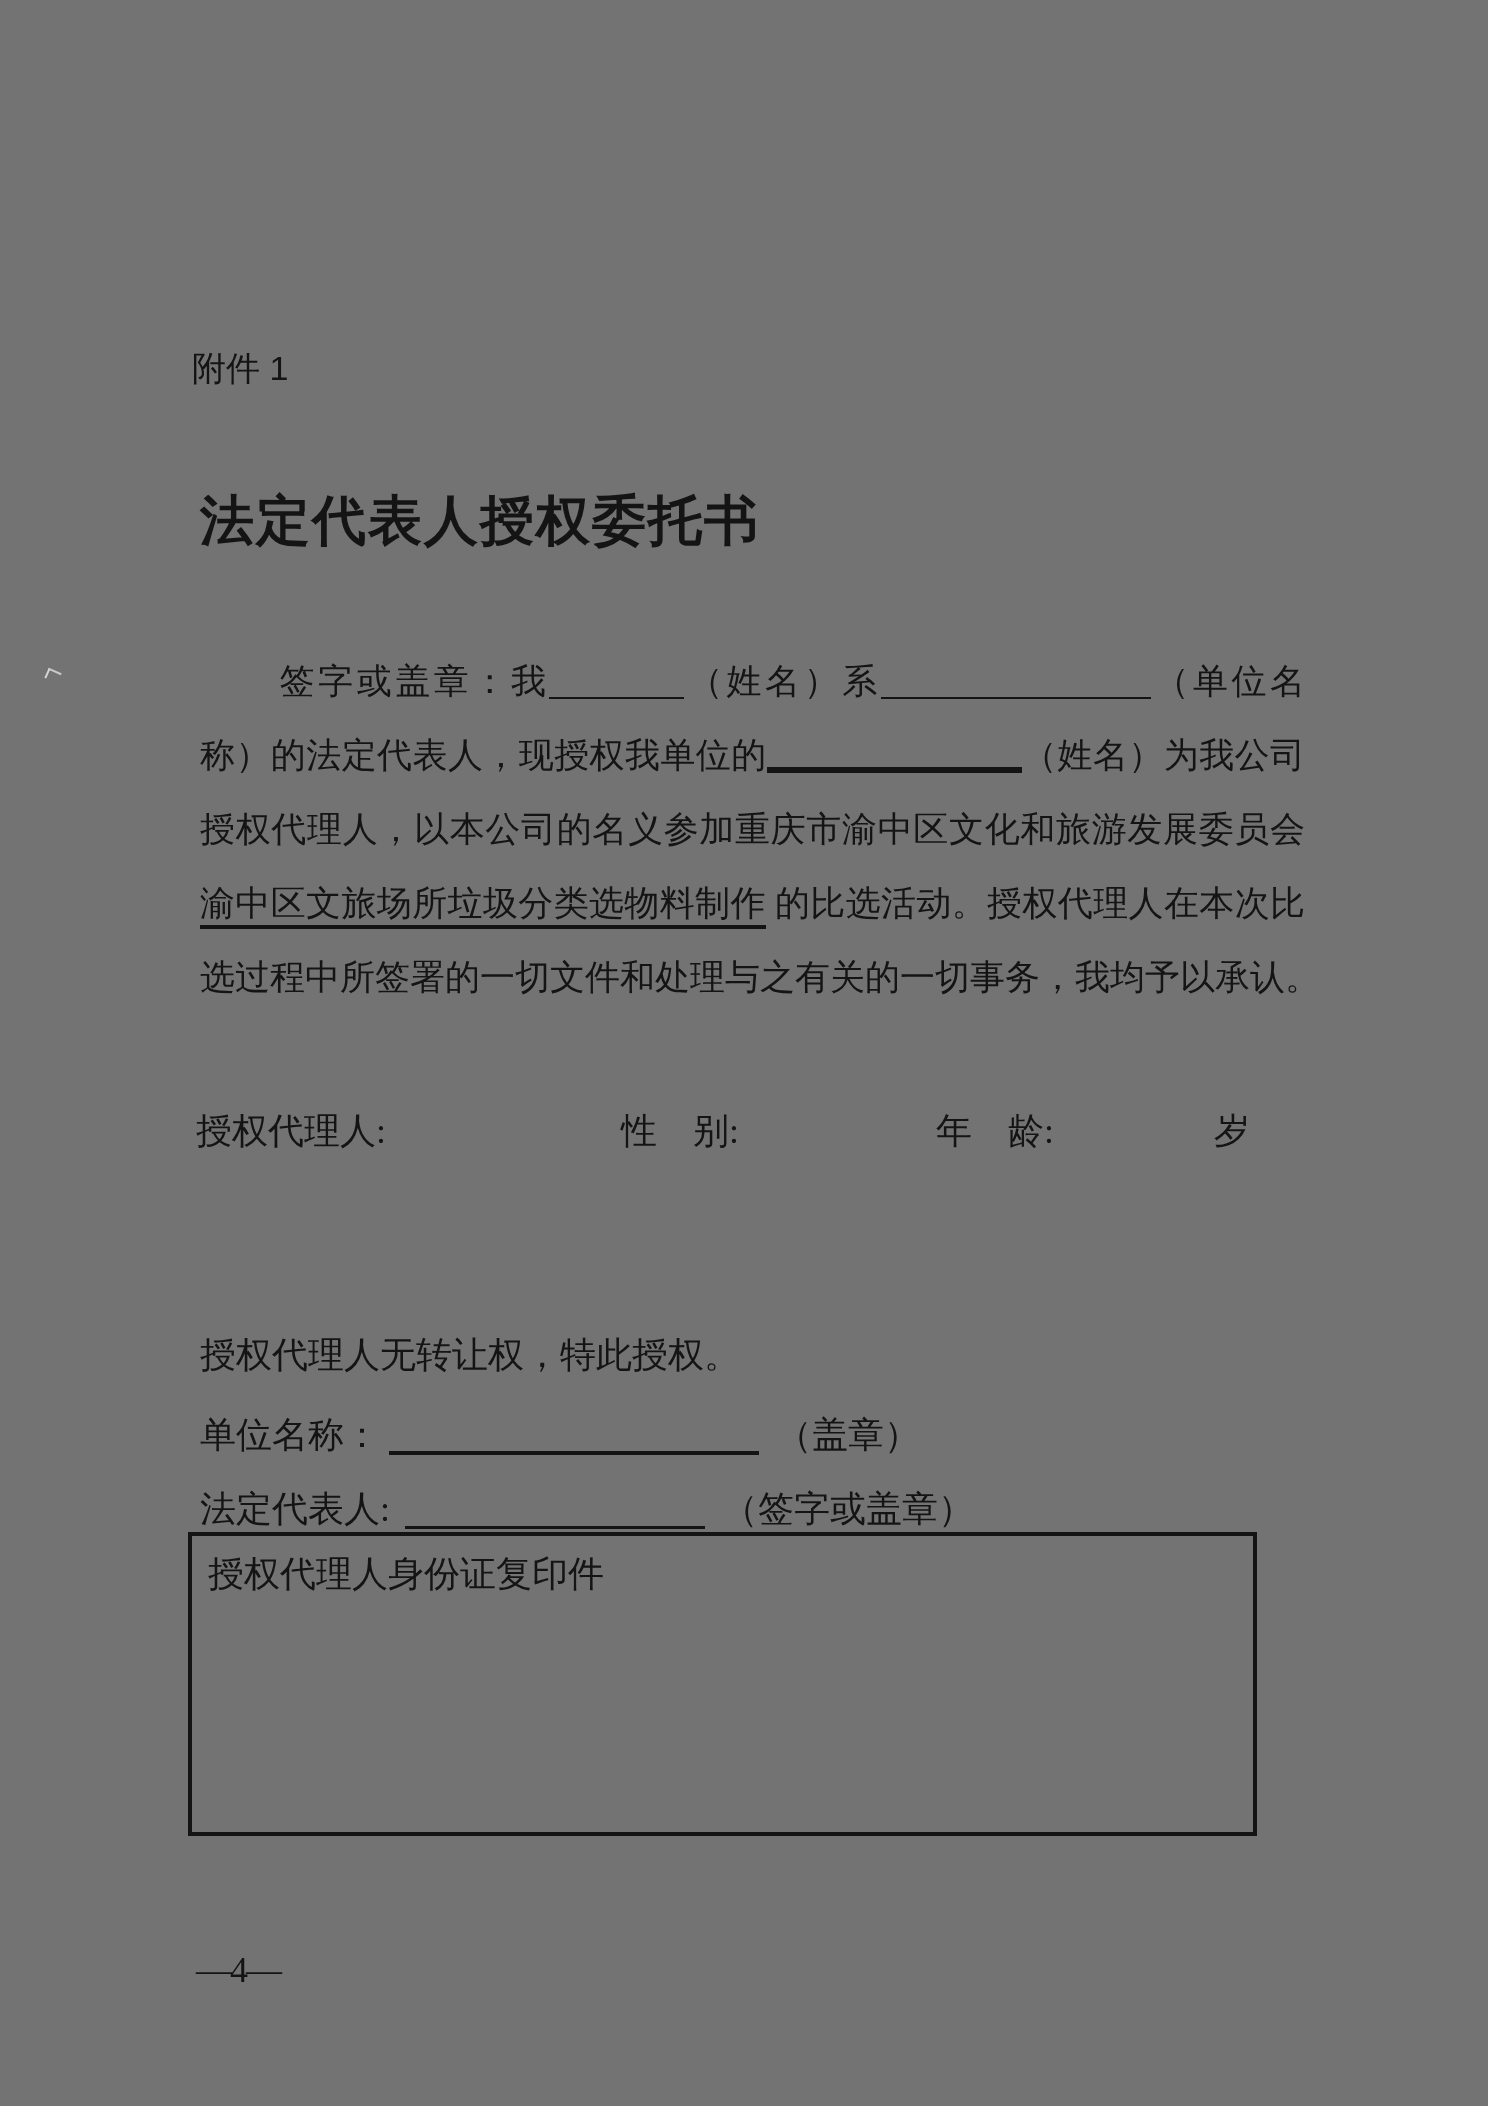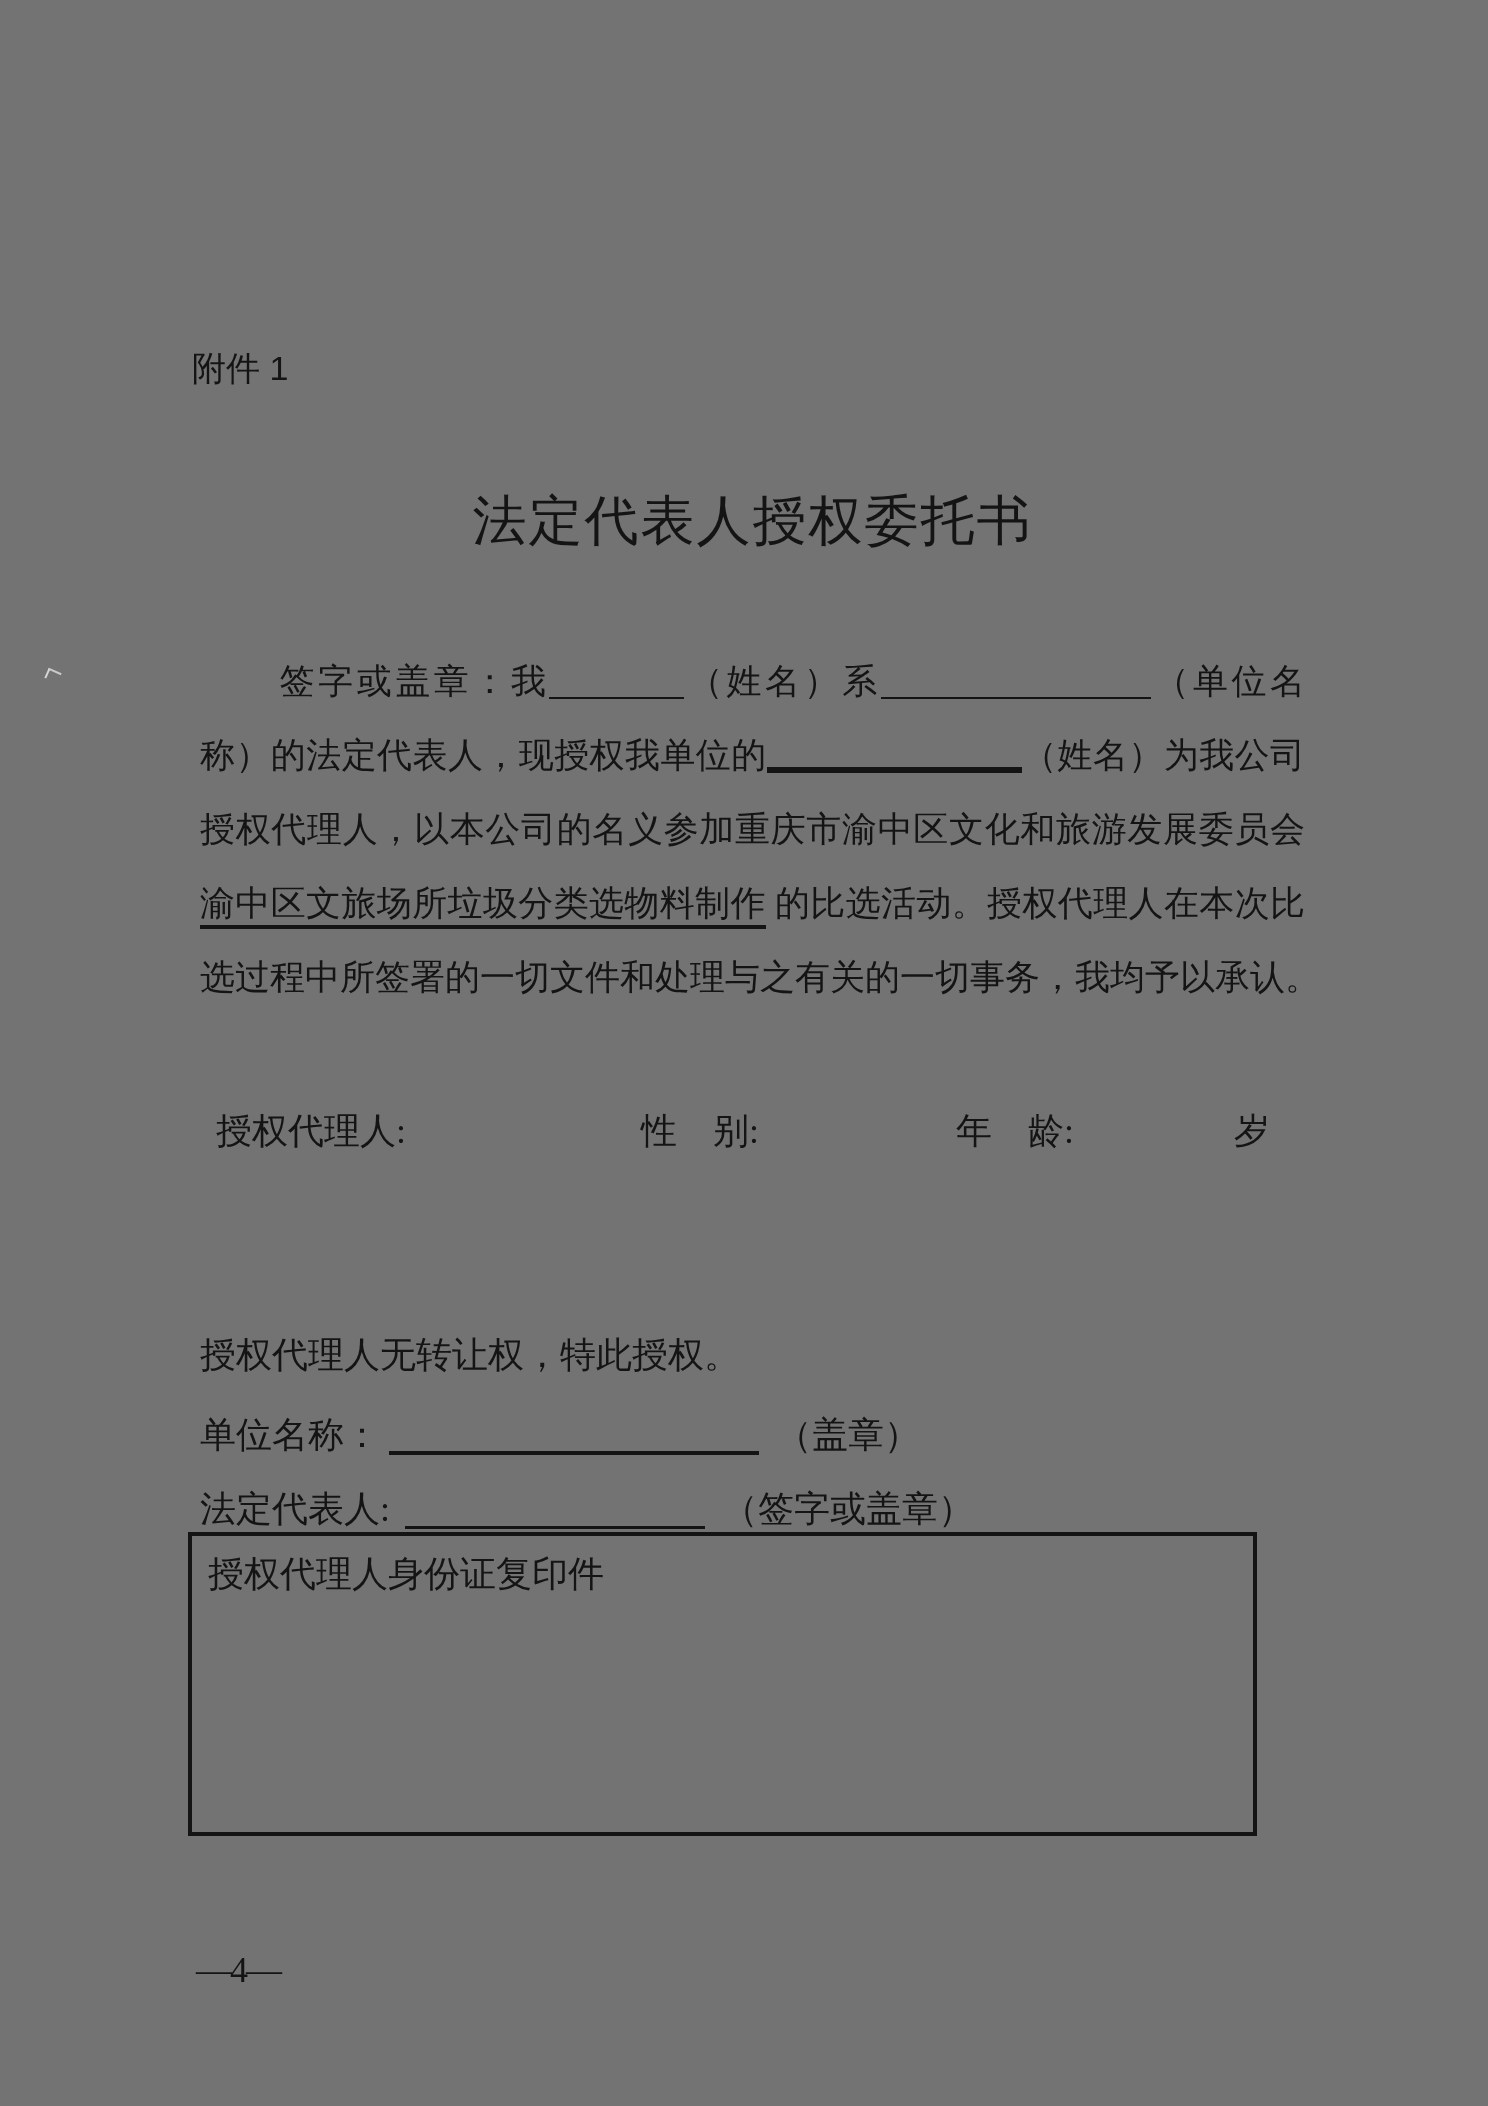--- a/index.html
+++ b/index.html
@@ -12,22 +12,21 @@
     color:#141414;
     overflow:hidden;
   }
   .attachment-label{
     position:absolute;left:192px;top:348px;
     font-size:34px;line-height:40px;
     font-family:"Liberation Sans","DejaVu Sans",sans-serif;
   }
   .doc-title{
     position:absolute;left:200px;top:488px;width:1105px;
-    text-align:center;
-    font-size:54px;font-weight:normal;letter-spacing:2px;line-height:66px;
+    font-size:54px;font-weight:bold;letter-spacing:2px;line-height:66px;
   }
   .paragraph{
     position:absolute;left:200px;top:645px;width:1105px;
     font-size:35px;
   }
   .para-line{
     height:74px;line-height:74px;
     text-align:justify;text-align-last:justify;text-justify:inter-character;
     overflow:hidden;white-space:nowrap;
   }
@@ -35,21 +34,21 @@
   .blank{
     display:inline-block;height:1em;vertical-align:-6px;
     border-bottom:2px solid #141414;
   }
   .blank.thick{border-bottom-width:6px;}
   .filled-underline{
     border-bottom:4px solid #141414;
     padding-bottom:2px;
   }
   .form-row{
-    position:absolute;left:216px;width:1130px;height:46px;
+    position:absolute;left:196px;width:1130px;height:46px;
     font-size:36px;line-height:46px;
   }
   .form-row span{position:absolute;top:0;}
   .fr-c1{left:0;}
   .fr-c2{left:425px;}
   .fr-c3{left:740px;}
   .fr-c4{left:1018px;}
   .statement-line{
     position:absolute;left:200px;
     font-size:36px;line-height:46px;white-space:nowrap;

